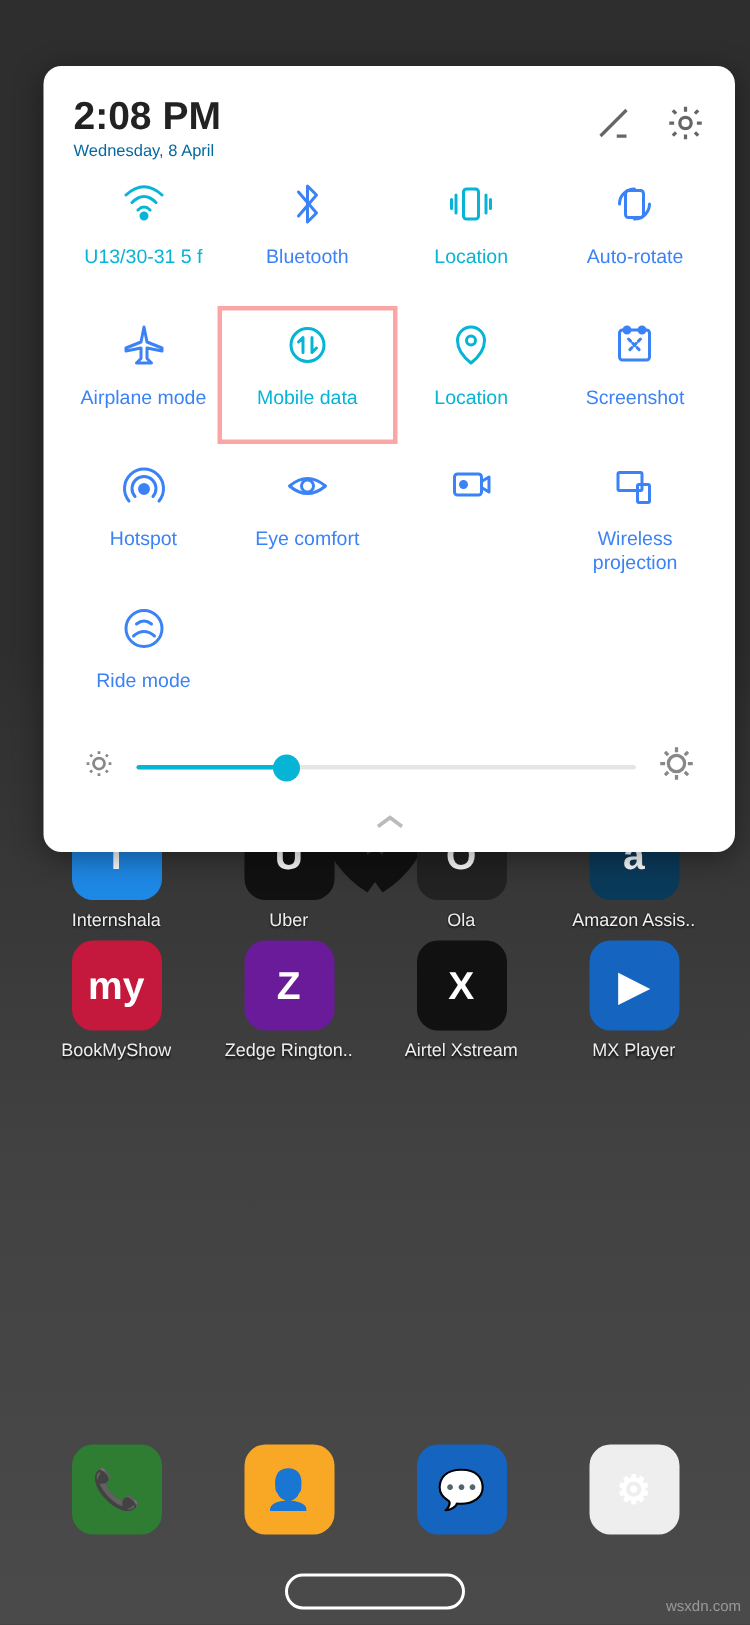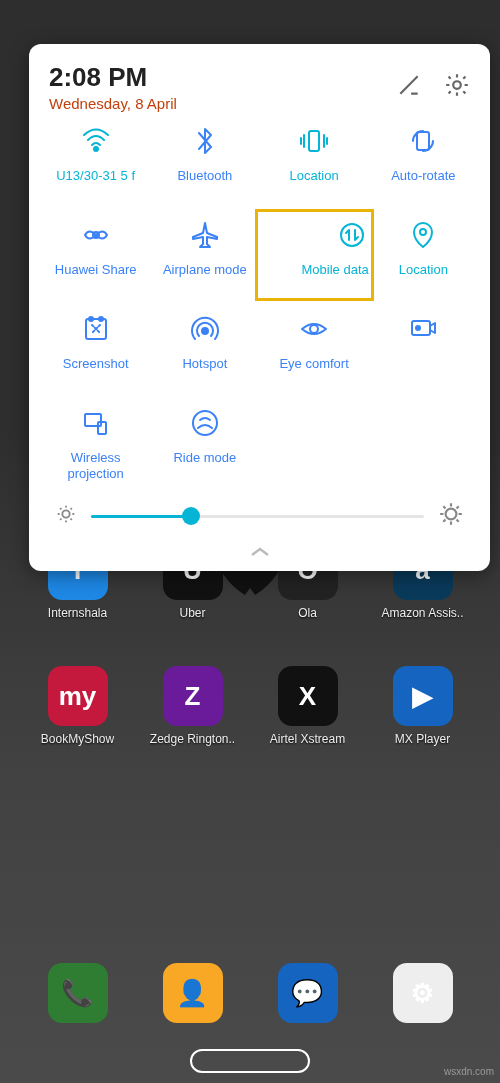--- a/index.html
+++ b/index.html
@@ -11,47 +11,47 @@
   .status-right { margin-left: auto; display: flex; align-items: center; gap: 8px; }
   .volte { border: 1px solid #fff; border-radius: 2px; padding: 0 3px; font-size: 9px; font-weight: bold; }
   .signal { font-size: 14px; }
   .netrate { line-height: 1; font-size: 9px; text-align: left; }
   .battery-box { border: 1px solid #fff; border-radius: 3px; padding: 0 4px; font-size: 10px; position: relative; }
   .battery-box::after { content: ""; width: 2px; height: 6px; background: #fff; position: absolute; right: -3px; top: 3px; }
 
   .panel { position: absolute; top: 44px; left: 10px; right: 10px; background: #fff; border-radius: 12px; box-shadow: 0 4px 20px rgba(0,0,0,.4); padding: 18px 12px 8px; z-index: 20; margin-left: 19px; }
   .panel-head { display: flex; align-items: center; margin-bottom: 12px; padding: 0 8px; }
   .time { font-size: 26px; font-weight: 600; color: #222; }
-  .date { font-size: 15px; color: #c2410c; margin-top: 2px; }
+  .date { font-size: 11px; color: #0369a1; margin-top: 2px; }
   .head-icons { margin-left: auto; display: flex; gap: 22px; align-items: center; }
   .head-icon svg { width: 26px; height: 26px; stroke: #666; fill: none; stroke-width: 2; }
 
   .tiles { display: grid; grid-template-columns: repeat(4, 1fr); row-gap: 20px; margin-top: 10px; }
   .tile { display: flex; flex-direction: column; align-items: center; gap: 10px; color: #3b82f6; cursor: pointer; }
   .tile.active { color: #06b4d6; }
   .tile-icon { width: 34px; height: 34px; display: flex; align-items: center; justify-content: center; }
   .tile-icon svg { width: 30px; height: 30px; stroke: currentColor; fill: none; stroke-width: 2; stroke-linecap: round; stroke-linejoin: round; }
   .tile-label { font-size: 13px; text-align: center; line-height: 1.2; min-height: 30px; }
-  .highlight { border: 3px solid #eab308; padding: 6px 2px; margin: -9px -5px; align-items: flex-end; }
+  .highlight { border: 3px solid #fca5a5; padding: 6px 2px; margin: -9px -5px; }
 
   .brightness { display: flex; align-items: center; gap: 14px; padding: 20px 14px 10px; }
   .sun-small svg, .sun-big svg { width: 22px; height: 22px; stroke: #888; fill: none; stroke-width: 2; }
   .sun-big svg { width: 26px; height: 26px; }
   .slider-track { flex: 1; height: 3px; background: #e5e5e5; position: relative; border-radius: 2px; }
   .slider-fill { position: absolute; left: 0; top: 0; height: 100%; background: #06b4d6; border-radius: 2px; width: 30%; }
   .slider-thumb { position: absolute; top: 50%; left: 30%; width: 18px; height: 18px; background: #06b4d6; border-radius: 50%; transform: translate(-50%, -50%); }
 
   .collapse { text-align: center; padding: 4px 0 0; color: #aaa; }
   .collapse svg { width: 24px; height: 14px; stroke: #bbb; fill: none; stroke-width: 2.5; }
 
   .home { position: absolute; top: 0; left: 0; right: 0; bottom: 0; background: linear-gradient(#555 0%, #555 40%, #777 70%, #888 100%); z-index: 1; }
   .shadow-overlay { position:absolute; inset:0; background: rgba(0,0,0,.45); }
   .app-row { position: absolute; left: 0; right: 0; display: flex; justify-content: space-around; padding: 0 20px; }
   .row1 { top: 540px; }
-  .row2 { top: 666px; }
+  .row2 { top: 627px; }
   .dock { bottom: 60px; }
   .app { display: flex; flex-direction: column; align-items: center; gap: 6px; width: 90px; }
   .app-icon { width: 60px; height: 60px; border-radius: 14px; display: flex; align-items: center; justify-content: center; font-size: 26px; font-weight: bold; color: #fff; }
   .app-label { font-size: 12px; color: #eee; text-shadow: 0 1px 2px #000; white-space: nowrap; overflow: hidden; text-overflow: ellipsis; max-width: 100%; }
 
   .bat-shape { position: absolute; top: 530px; left: 50%; transform: translateX(-50%); width: 100px; height: 80px; }
   .bat-shape svg { width: 100%; height: 100%; fill: #111; }
 
   .nav-bar { position: absolute; bottom: 10px; left: 50%; transform: translateX(-50%); width: 120px; height: 24px; border: 2px solid #fff; border-radius: 14px; z-index: 30; }
 
@@ -199,29 +199,20 @@
           <svg viewBox="0 0 30 30">
             <rect x="9" y="6" width="12" height="18" rx="2"></rect>
             <path d="M5 15 A10 10 0 0 1 15 5 M25 15 A10 10 0 0 1 15 25"></path>
           </svg>
         </div>
         <div class="tile-label">Auto-rotate</div>
       </div>
       <div class="tile">
         <div class="tile-icon">
           <svg viewBox="0 0 30 30">
-            <circle cx="15" cy="15" r="3"></circle>
-            <path d="M15 15 Q8 8 4 15 Q8 22 15 15 Q22 8 26 15 Q22 22 15 15"></path>
-          </svg>
-        </div>
-        <div class="tile-label">Huawei Share</div>
-      </div>
-      <div class="tile">
-        <div class="tile-icon">
-          <svg viewBox="0 0 30 30">
             <path d="M15 3 L17 13 L27 17 L27 19 L17 17 L17 24 L20 27 L10 27 L13 24 L13 17 L3 19 L3 17 L13 13 Z"></path>
           </svg>
         </div>
         <div class="tile-label">Airplane mode</div>
       </div>
       <div class="tile active highlight">
         <div class="tile-icon">
           <svg viewBox="0 0 30 30">
             <circle cx="15" cy="15" r="11"></circle>
             <path d="M12 10 L12 20 M12 10 L9 13 M18 10 L18 20 M18 20 L21 17"></path>

